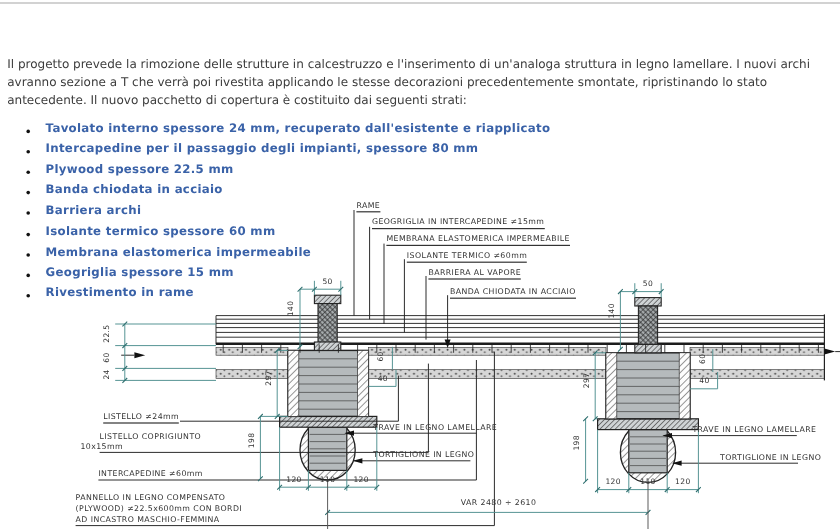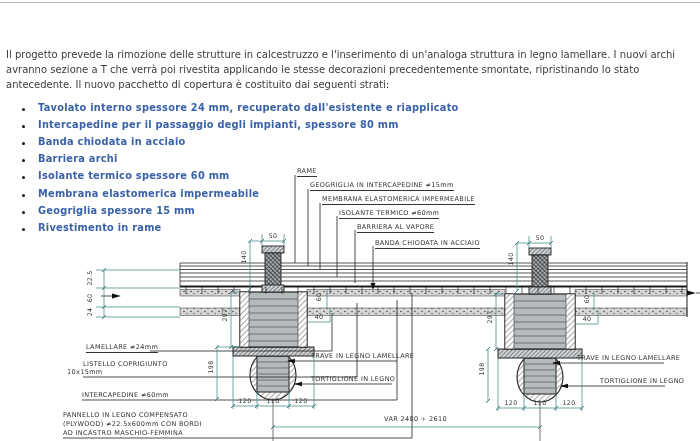--- a/index.html
+++ b/index.html
@@ -36,20 +36,24 @@
     <li>
         <span class="dot"></span>
         <span>Tavolato interno spessore 24 mm, recuperato dall'esistente e riapplicato</span>
       </li>
     <li>
         <span class="dot"></span>
         <span>Intercapedine per il passaggio degli impianti, spessore 80 mm</span>
       </li>
     <li>
         <span class="dot"></span>
+        <span>Plywood spessore 22.5 mm</span>
+      </li>
+    <li>
+        <span class="dot"></span>
         <span>Banda chiodata in acciaio</span>
       </li>
     <li>
         <span class="dot"></span>
         <span>Barriera archi</span>
       </li>
     <li>
         <span class="dot"></span>
         <span>Isolante termico spessore 60 mm</span>
       </li>
@@ -211,21 +215,21 @@
       </g>
     </svg>
 
     <div class="lbl ul" style="left:297px;top:167px">RAME</div>
     <div class="lbl ul" style="left:310px;top:181px">GEOGRIGLIA IN INTERCAPEDINE ≠15mm</div>
     <div class="lbl ul" style="left:322px;top:195px">MEMBRANA ELASTOMERICA IMPERMEABILE</div>
     <div class="lbl ul" style="left:339px;top:209px">ISOLANTE TERMICO ≠60mm</div>
     <div class="lbl ul" style="left:357px;top:223px">BARRIERA AL VAPORE</div>
     <div class="lbl ul" style="left:375px;top:239px">BANDA CHIODATA IN ACCIAIO</div>
 
-    <div class="lbl ul" style="left:86px;top:343px">LAMELLARE ≠24mm</div>
+    <div class="lbl ul" style="left:86px;top:343px">LISTELLO ≠24mm</div>
     <div class="lbl" style="left:83px;top:360px">LISTELLO COPRIGIUNTO</div>
     <div class="lbl" style="left:67px;top:368px">10x15mm</div>
     <div class="lbl" style="left:82px;top:391px">INTERCAPEDINE ≠60mm</div>
     <div class="lbl" style="left:63px;top:411px">PANNELLO IN LEGNO COMPENSATO</div>
     <div class="lbl" style="left:63px;top:420px">(PLYWOOD) ≠22.5x600mm CON BORDI</div>
     <div class="lbl" style="left:63px;top:429px">AD INCASTRO MASCHIO-FEMMINA</div>
 
     <div class="lbl" style="left:311px;top:352px">TRAVE IN LEGNO LAMELLARE</div>
     <div class="lbl" style="left:311px;top:375px">TORTIGLIONE IN LEGNO</div>
     <div class="lbl" style="left:577px;top:354px">TRAVE IN LEGNO LAMELLARE</div>

